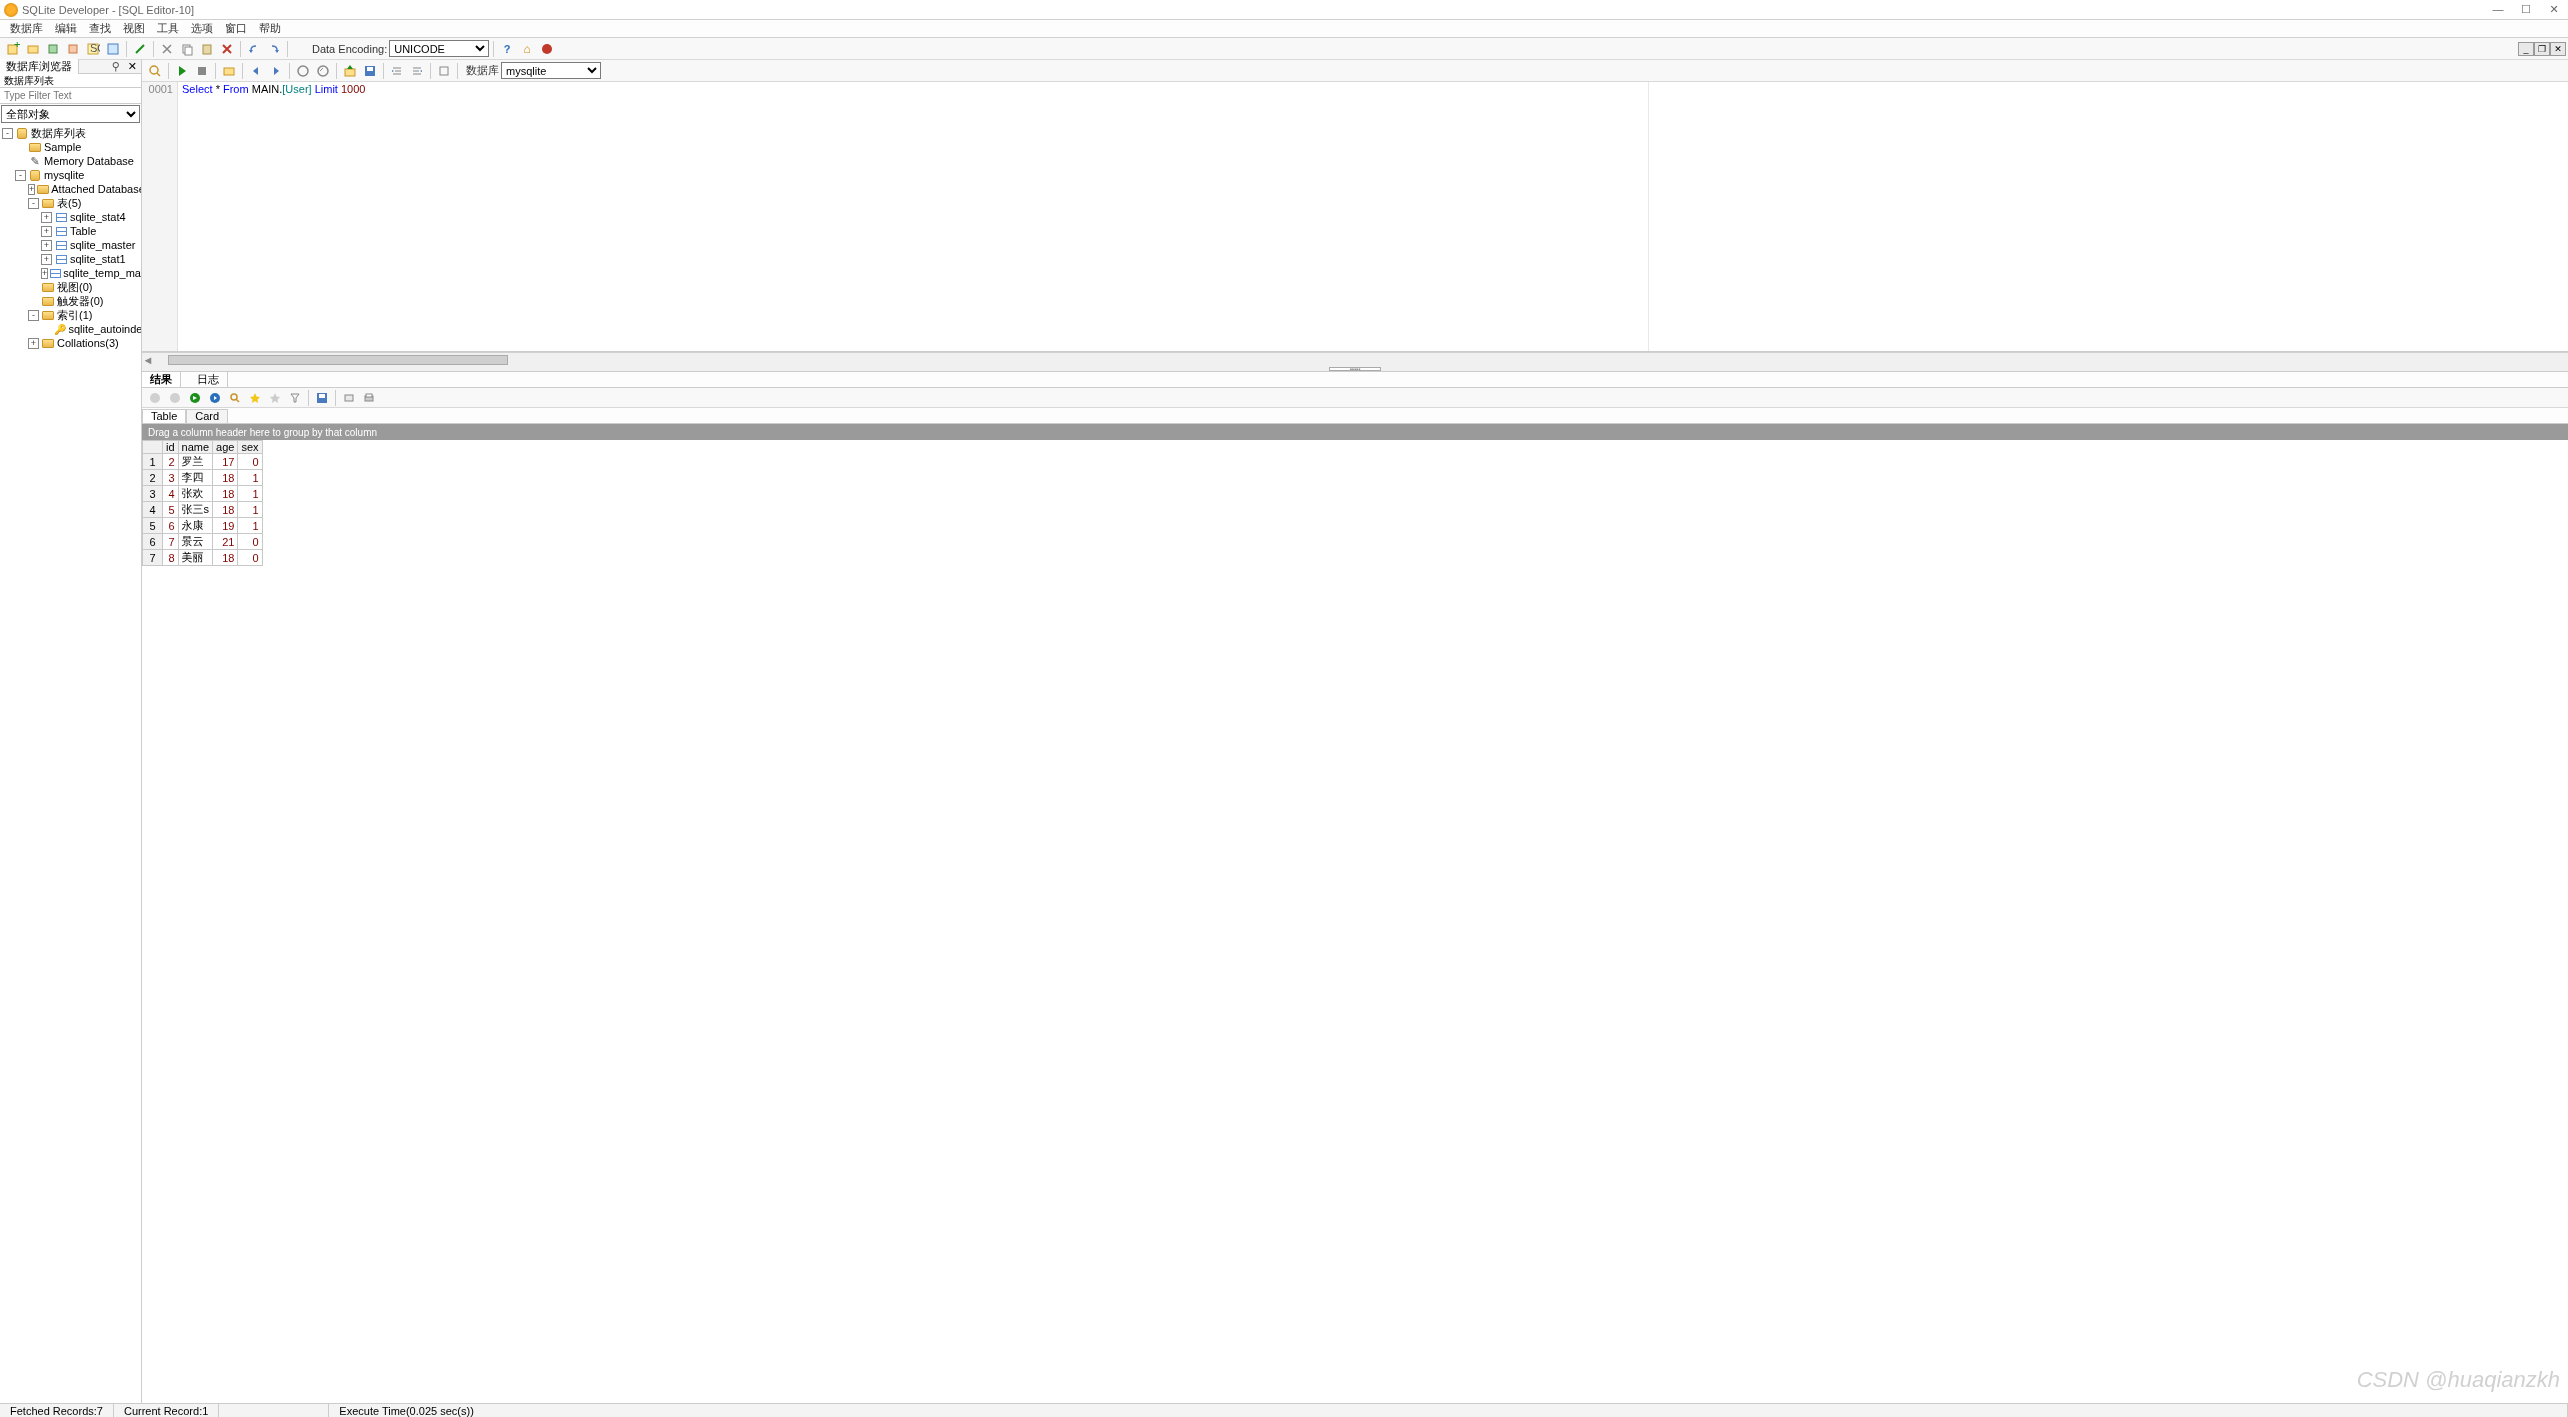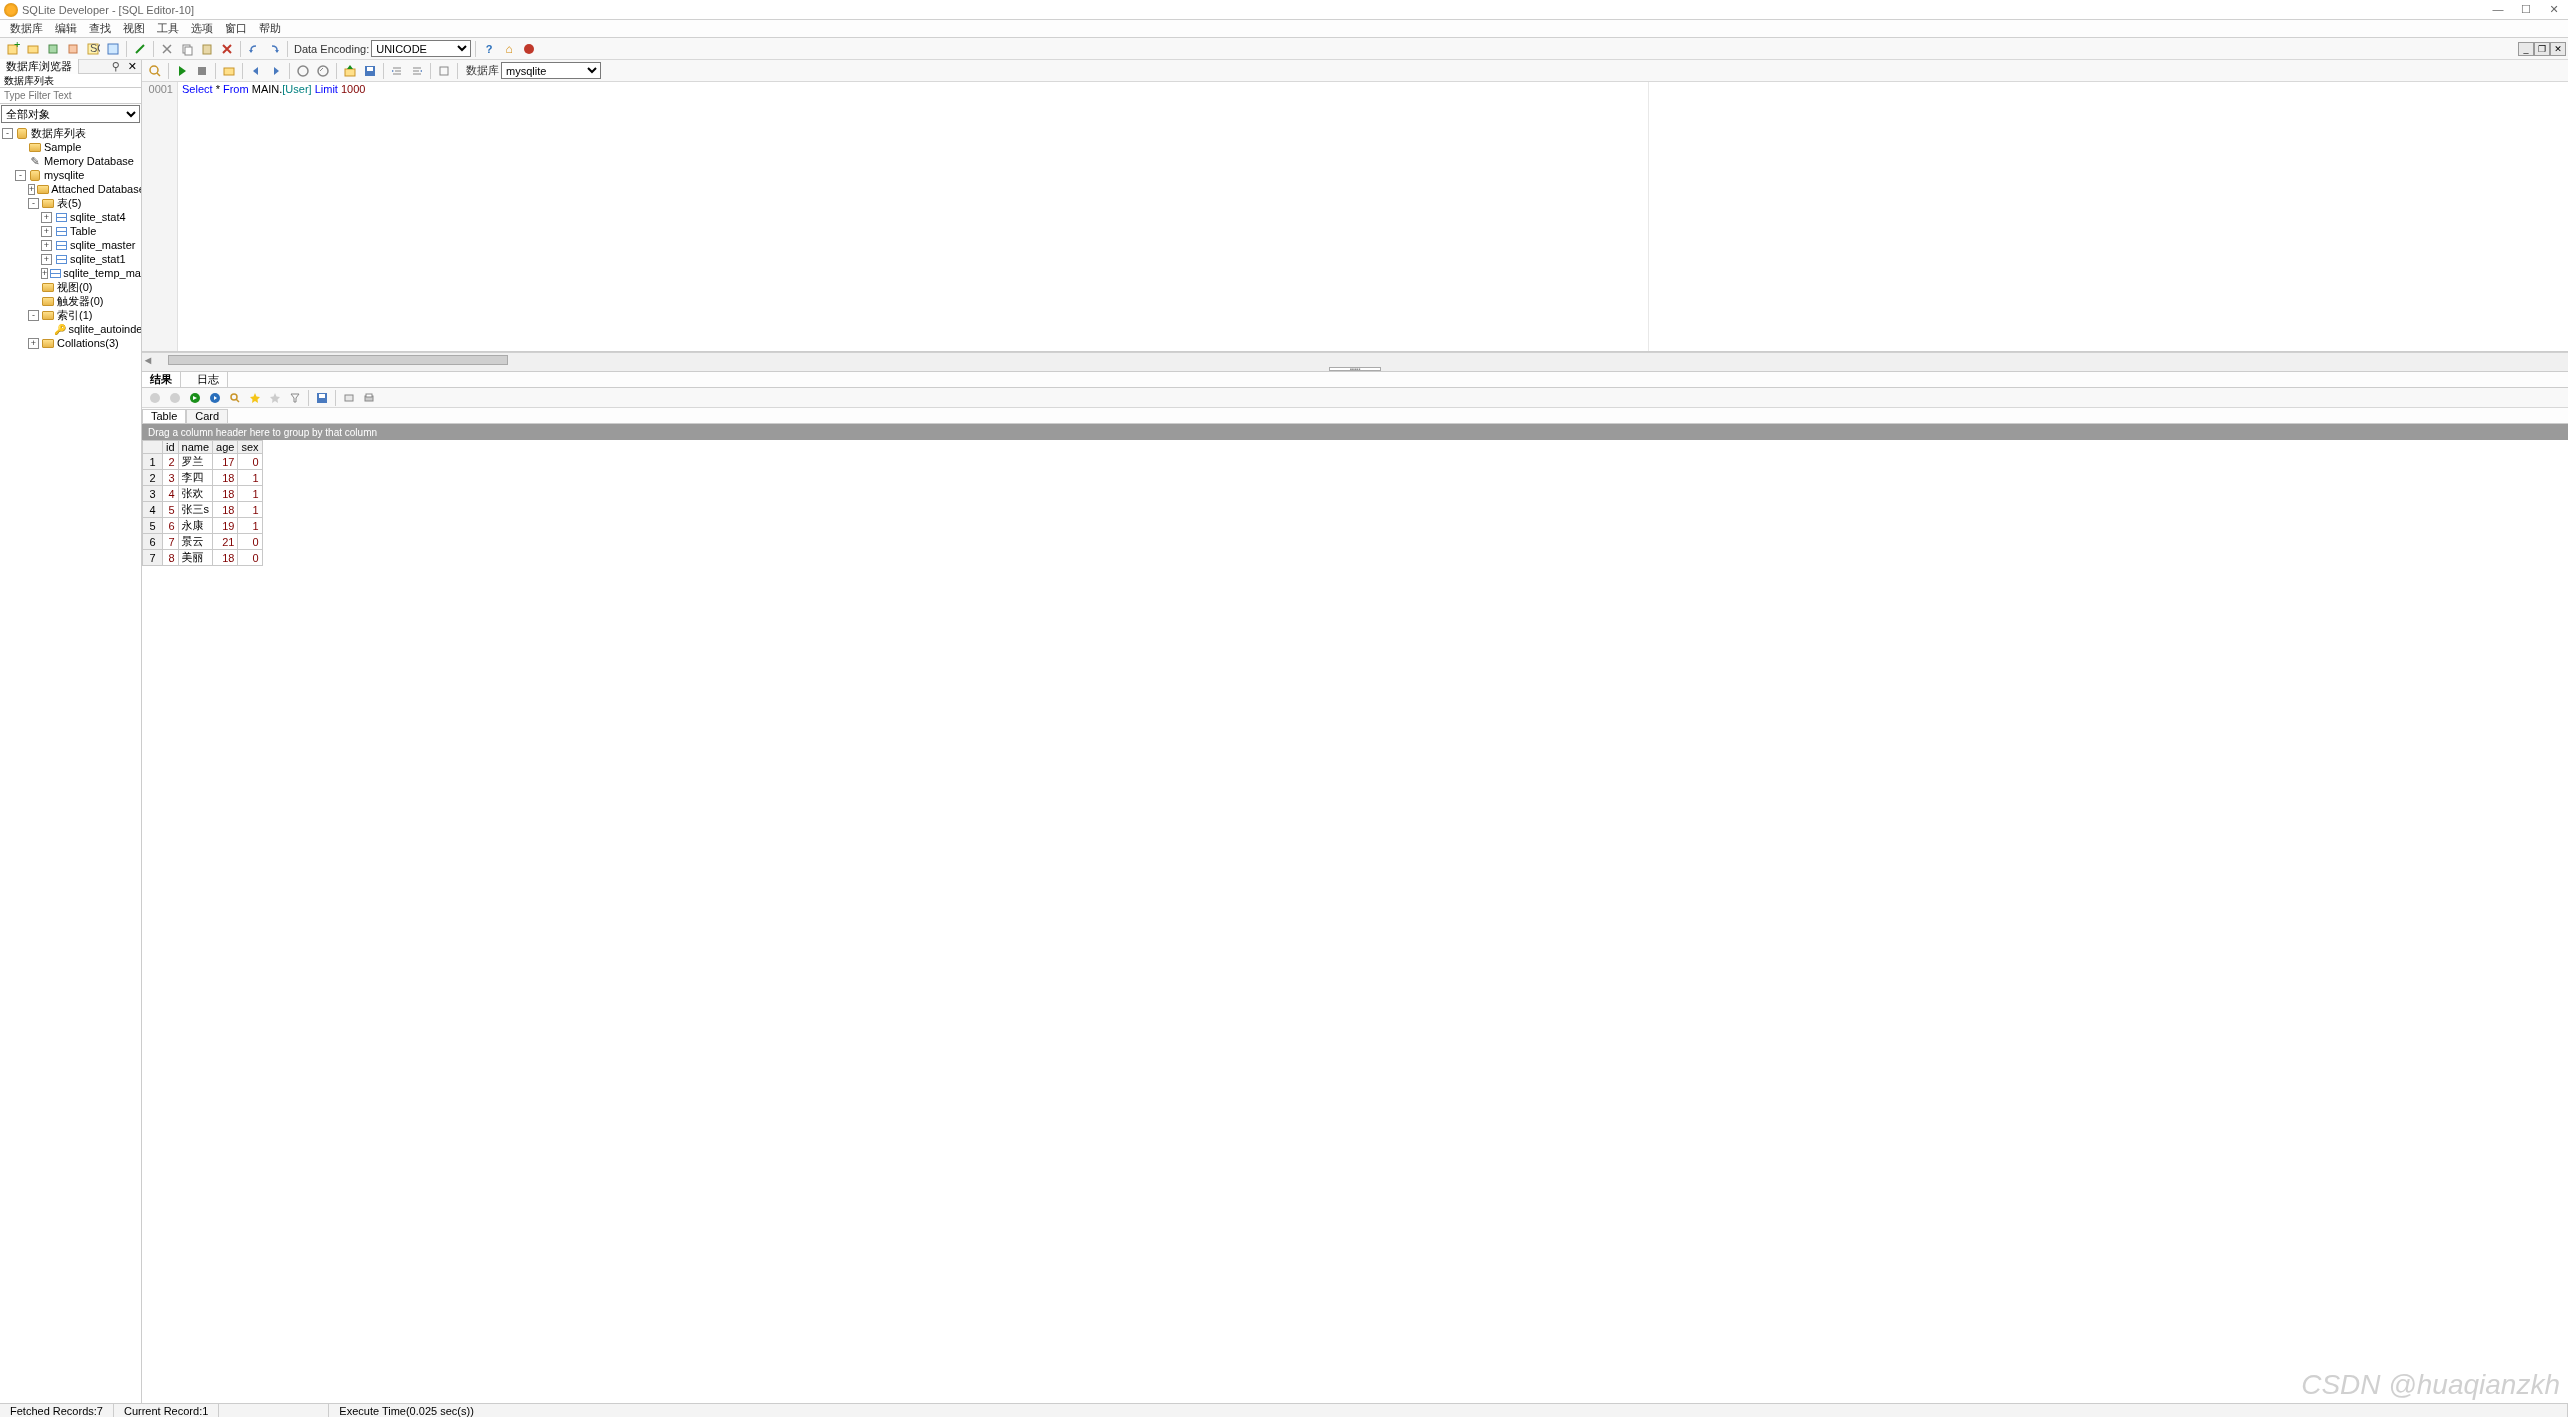--- a/index.html
+++ b/index.html
@@ -12,21 +12,21 @@
 .titlebar .win-controls span { width: 28px; text-align: center; color: #666; cursor: default; }
 
 
 .menubar { height: 18px; background: #fdfdfd; border-bottom: 1px solid #d0d0d0; display: flex; align-items: center; padding-left: 4px; }
 .menubar span { padding: 0 6px; color: #333; }
 
 
 .toolbar1 { height: 22px; background: #f8f8f8; border-bottom: 1px solid #d8d8d8; display: flex; align-items: center; padding-left: 4px; gap: 2px; }
 .tool-btn { width: 18px; height: 18px; display: inline-flex; align-items: center; justify-content: center; border-radius: 2px; }
 .tool-sep { width: 1px; height: 16px; background: #ccc; margin: 0 2px; }
-.encoding-label { margin-left: 2px; color: #333; }
+.encoding-label { margin-left: 20px; color: #333; }
 .encoding-select { width: 100px; height: 17px; border: 1px solid #7a7a7a; background: #fff; font-size: 11px; }
 .icon-green-play { width:0; height:0; border-left:7px solid #1a8f1a; border-top:5px solid transparent; border-bottom:5px solid transparent; }
 .icon-red-stop { width:10px; height:10px; background:#c0392b; border-radius:50%; }
 .icon-home { color:#d38a0a; font-size:12px; }
 .icon-help { color:#2a6fbb; font-weight:bold; }
 
 
 .body-split { display: flex; height: calc(100% - 60px - 14px); }
 
 
@@ -87,21 +87,21 @@
 table.grid { border-collapse:collapse; font-size:10px; }
 table.grid th, table.grid td { border:1px solid #c8c8c8; padding:0 3px; height:13px; background:#fff;margin-left:24px; }
 table.grid th { background:#f0f0f0; font-weight:normal; text-align:center; }
 table.grid td.rownum { background:#f0f0f0; text-align:center; width:20px; }
 table.grid td.num { text-align:right; }
 table.grid .corner { background:#f0f0f0; width:20px; }
 
 .statusbar-bottom { height:14px; background:#f4f4f4; border-top:1px solid #ccc; display:flex; font-size:10px; }
 .statusbar-bottom span { border-right:1px solid #ccc; padding:0 10px; display:flex; align-items:center; min-width:80px; }
 
-.watermark { position:fixed; right:8px; bottom:16px; font-size:28px; color:rgba(120,120,120,0.35); font-style:italic; pointer-events:none; font-family: Arial; }
+.watermark { position:fixed; right:8px; bottom:24px; font-size:22px; color:rgba(120,120,120,0.35); font-style:italic; pointer-events:none; font-family: Arial; }
 
 
 .mdi-controls { position:absolute; right:2px; top:42px; display:flex; gap:0; }
 .mdi-controls span { width:16px; height:14px; background:#e8e8e8; border:1px solid #999; font-size:9px; text-align:center; line-height:12px; }
 
 svg { display:block; }
 </style>
 </head>
 <body>
 

